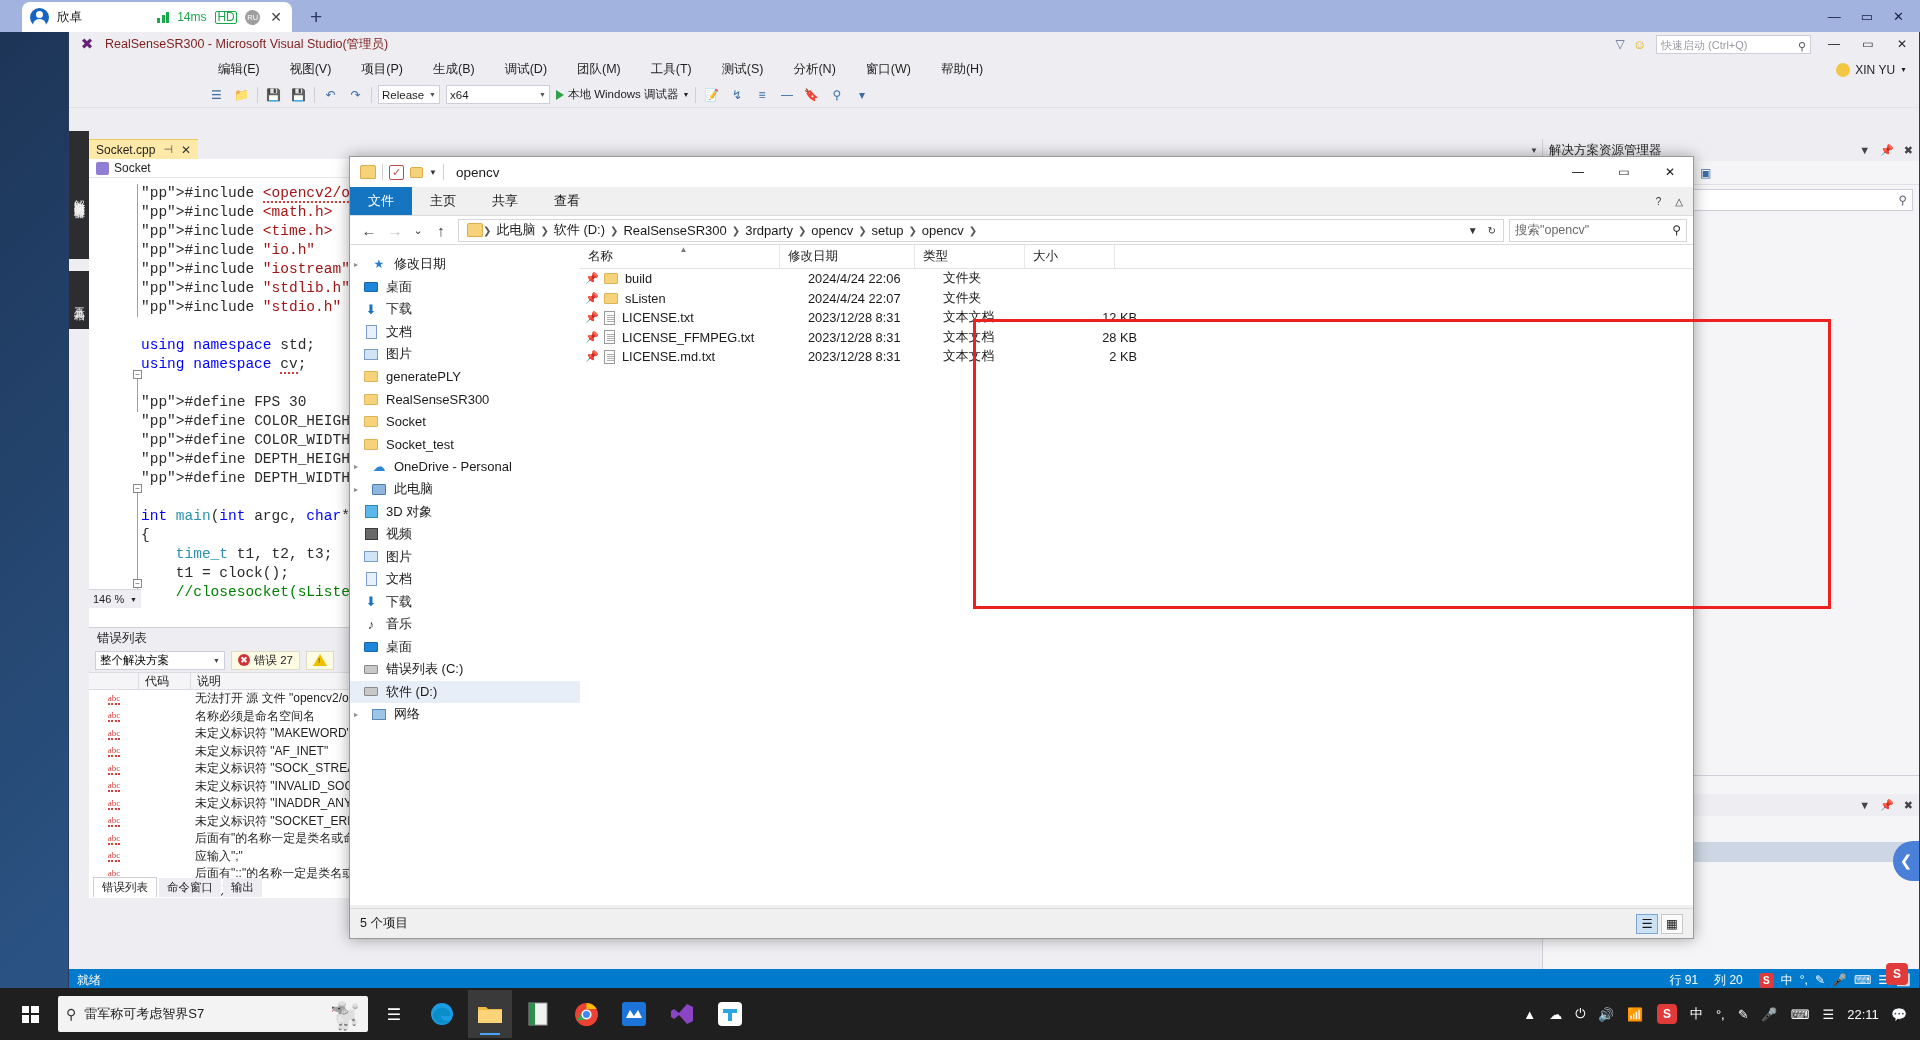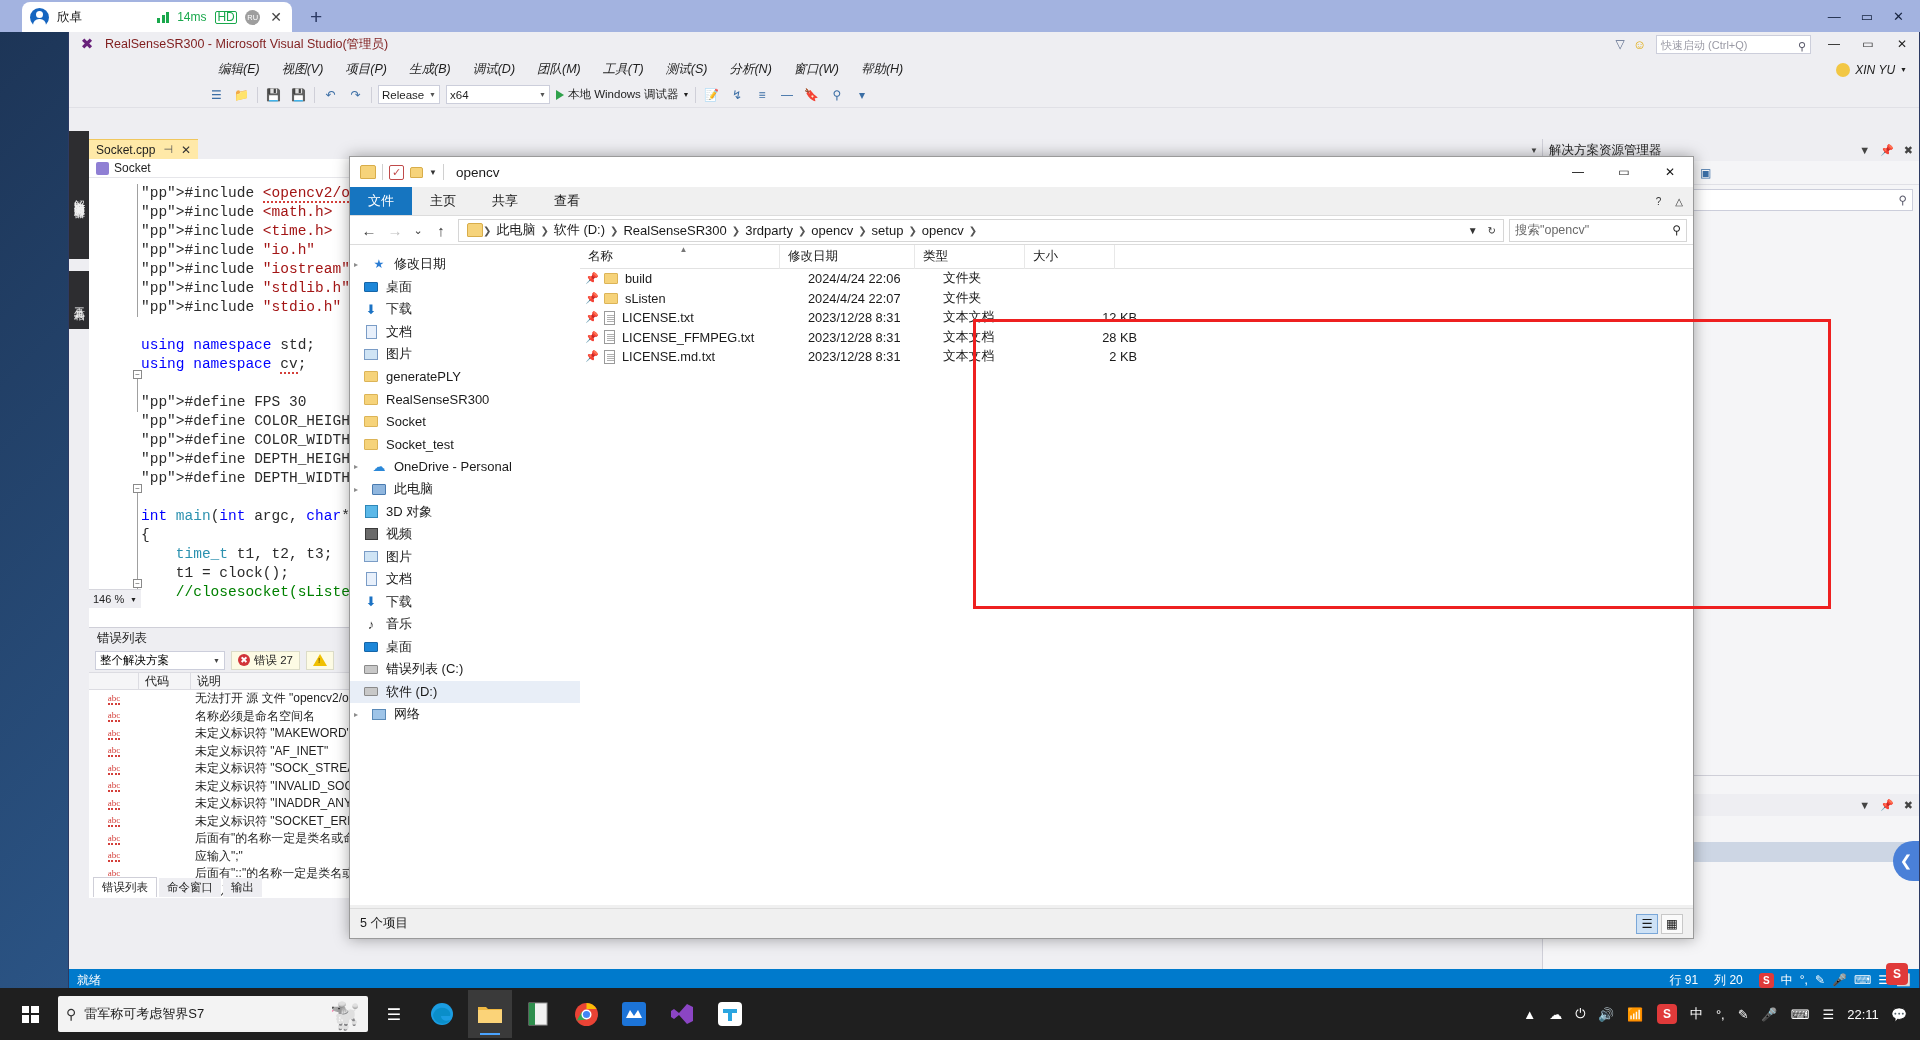--- a/index.html
+++ b/index.html
@@ -89,22 +89,22 @@
     font-size:11px;color:#9a9aa5;display:flex;align-items:flex-end;padding:0 4px;
     position:relative; margin-right:6px;
   }
   .qlaunch .mg { position:absolute; right:4px; color:#5a5a6b; font-size:11px; }
   .winbtn { width:34px;height:26px;display:flex;align-items:center;justify-content:center;font-size:12px;color:#1e1e1e;cursor:pointer;}
   .vs-filter { font-size:12px;color:#5a6a8a;margin-right:8px;}
   .vs-smiley { font-size:13px;color:#e0a800;margin-right:10px;}
 
   
   #vs-menu {
-    height:25px; display:flex; align-items:center; padding-left:138px; gap:0;
-    font-size:12.5px; color:#1e1e1e; position:relative;font-style:italic;
+    height:25px; display:flex; align-items:center; padding-left:138px; gap:8px;
+    font-size:12.5px; color:#1e1e1e; position:relative;
   }
   #vs-menu .mi { padding:2px 11px; cursor:pointer; white-space:nowrap; }
   #vs-menu .user {
     position:absolute; right:12px; display:flex; align-items:center; gap:5px; font-size:12px; color:#1e1e1e;
   }
   .user-ic { width:14px;height:14px;border-radius:50%;background:#f2c744;display:inline-block; }
 
   
   #vs-tool {
     height:26px; display:flex; align-items:center; padding-left:138px; gap:6px;

